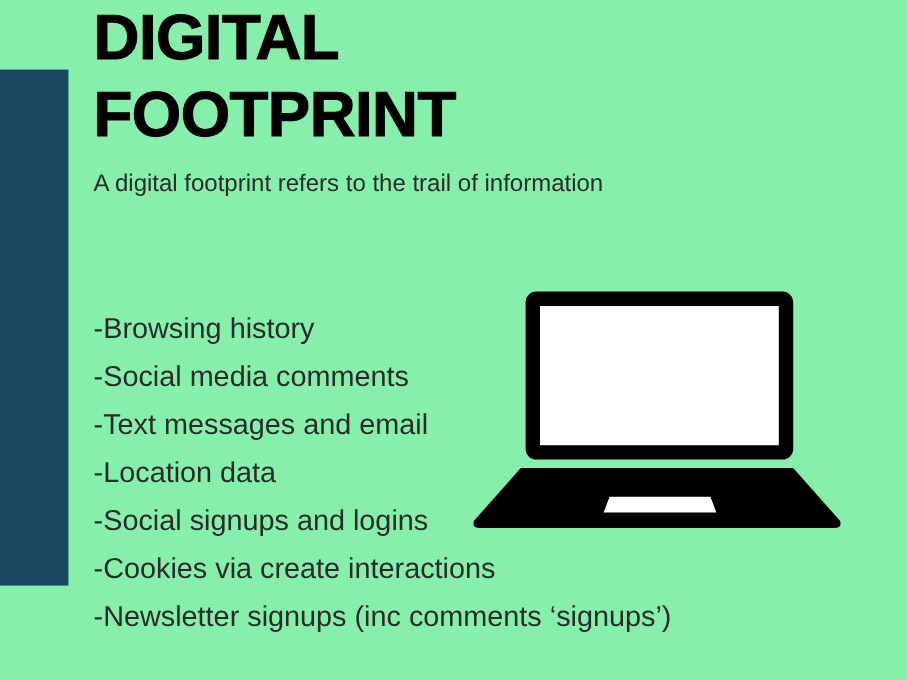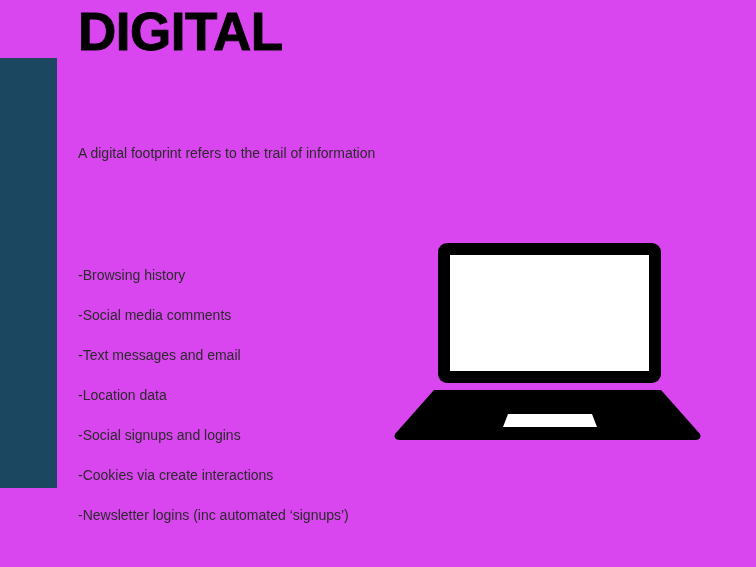--- a/index.html
+++ b/index.html
@@ -10,21 +10,21 @@
     width: 756px;
     height: 567px;
     background: #ffffff;
     font-family: "Liberation Sans", sans-serif;
     overflow: hidden;
   }
   #slide {
     position: relative;
     width: 756px;
     height: 567px;
-    background: #d946ef;
+    background: #86efac;
     overflow: hidden;
   }
 
   
   .accent-block {
     position: absolute;
     left: 0px;
     top: 58px;
     width: 57px;
     height: 430px;
@@ -53,40 +53,40 @@
   
   .intro {
     position: absolute;
     left: 78px;
     top: 133px;
     width: 560px;
   }
   .intro-line {
     font-family: "Liberation Sans", sans-serif;
     font-weight: 400;
-    font-size: 14px;
+    font-size: 20px;
     line-height: 40px;
     color: #2b2b2b;
     white-space: nowrap;
   }
 
   
   .bullet-list {
     position: absolute;
     left: 78px;
     top: 255px;
     width: 620px;
     list-style: none;
     margin: 0;
     padding: 0;
   }
   .bullet-item {
     font-family: "Liberation Sans", sans-serif;
     font-weight: 400;
-    font-size: 14px;
+    font-size: 24px;
     line-height: 40px;
     color: #2b2b2b;
     white-space: nowrap;
   }
 
   
   .laptop {
     position: absolute;
     left: 390px;
     top: 236px;
@@ -101,34 +101,35 @@
 </style>
 </head>
 <body>
 
 <div id="slide">
 
   <div class="accent-block"></div>
 
   <div class="title-block">
     <div class="title-line">DIGITAL</div>
+    <div class="title-line">FOOTPRINT</div>
   </div>
 
   <div class="intro">
     <div class="intro-line">A digital footprint refers to the trail of information</div>
   </div>
 
   <ul class="bullet-list">
     <li class="bullet-item">-Browsing history</li>
     <li class="bullet-item">-Social media comments</li>
     <li class="bullet-item">-Text messages and email</li>
     <li class="bullet-item">-Location data</li>
     <li class="bullet-item">-Social signups and logins</li>
     <li class="bullet-item">-Cookies via create interactions</li>
-    <li class="bullet-item">-Newsletter logins (inc automated ‘signups’)</li>
+    <li class="bullet-item">-Newsletter signups (inc comments ‘signups’)</li>
   </ul>
 
   <div class="laptop">
     <svg viewBox="0 0 316 210" xmlns="http://www.w3.org/2000/svg">
 
       <rect x="48" y="7" width="223" height="140" rx="9" ry="9" fill="#000000"></rect>
       <rect x="60" y="19" width="199" height="116" fill="#ffffff"></rect>
 
       <path d="M 44 154 L 271 154 L 310 198 Q 312 204 305 204 L 10 204 Q 3 204 5 198 Z" fill="#000000"></path>
 

